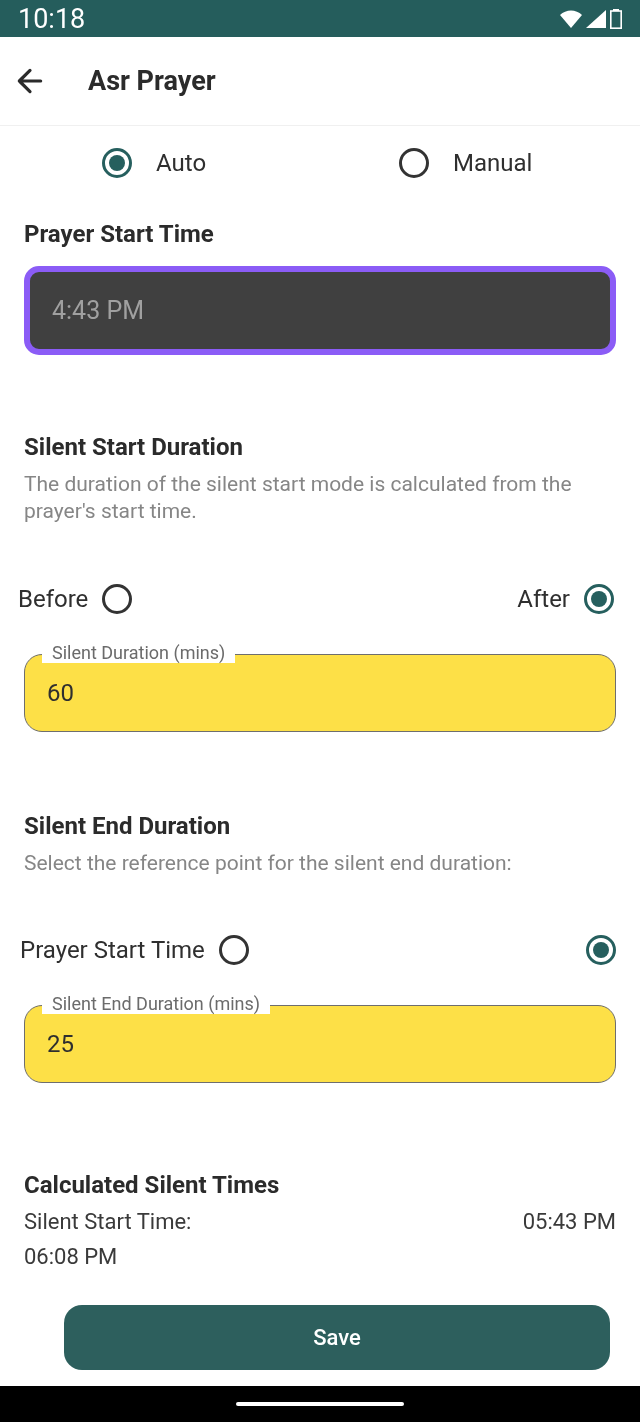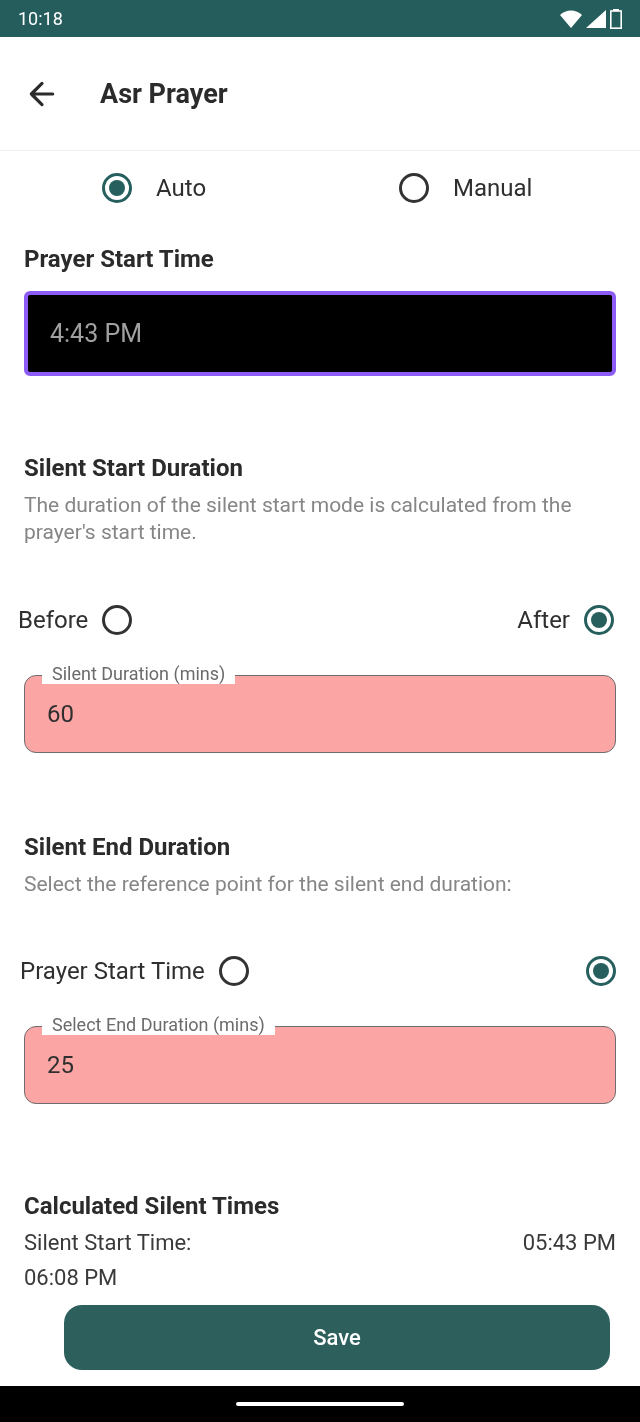--- a/index.html
+++ b/index.html
@@ -12,30 +12,30 @@
       overflow: hidden;
     }
     .statusbar {
       height: 37px;
       background: #255d5c;
       color: #fff;
       display: flex;
       align-items: center;
       justify-content: space-between;
       padding: 0 18px;
-      font-size: 18px;
+      font-size: 27px;
       font-weight: 400;
     }
     .status-right { display: flex; align-items: center; gap: 4px; }
     .status-right svg { display: block; }
     .appbar {
-      height: 114px;
-      display: flex;
-      align-items: center;
-      padding-left: 24px;
+      height: 89px;
+      display: flex;
+      align-items: center;
+      padding-left: 12px;
       border-bottom: 1px solid #f0f0f0;
     }
     .back-btn {
       width: 36px;
       height: 36px;
       display: flex;
       align-items: center;
       justify-content: center;
       color: #222;
       margin-right: 40px;
@@ -63,23 +63,23 @@
       height: 16px;
       border-radius: 50%;
       background: #265f5e;
     }
     .mode-opt .lbl { font-size: 24px; color: #2f2f2f; margin-left: 24px; }
     .sec-title { font-size: 24px; font-weight: 700; color: #2b2b2b; }
     .sec-desc { font-size: 21px; color: #868686; line-height: 1.3; margin-top: 10px; }
     .sec-start { margin-top: 42px; }
     .field-box {
       margin-top: 18px;
-      border: 4px solid #8b5cf6;
-      background: #000000;
-      border-radius: 6px;
+      border: 6px solid #8b5cf6;
+      background: #404040;
+      border-radius: 15px;
       padding: 24px 22px;
       font-size: 25px;
       color: #a0a0a0;
     }
     .sec-silent { margin-top: 78px; }
     .ba-row {
       display: flex;
       justify-content: space-between;
       align-items: center;
       margin-top: 58px;
@@ -93,22 +93,22 @@
       position: absolute;
       top: -12px;
       left: 18px;
       background: #fff;
       padding: 0 10px;
       font-size: 18px;
       color: #6b6b6b;
     }
     .notch-field {
       border: 1.5px solid #6e6e6e;
-      border-radius: 12px;
-      background: #fca5a5;
+      border-radius: 18px;
+      background: #fde047;
       padding: 24px 22px;
       font-size: 24px;
       color: #2f2f2f;
     }
     .sec-end { margin-top: 80px; }
     .ref-row {
       display: flex;
       justify-content: space-between;
       align-items: center;
       margin-top: 58px;
@@ -230,21 +230,21 @@
     <div class="ref-row">
       <div class="ref-opt">
         <span>Prayer Start Time</span>
         <span class="radio"></span>
       </div>
       <div class="ref-opt">
         <span class="radio sel"></span>
       </div>
     </div>
     <div class="notch-wrap">
-      <div class="notch-label">Select End Duration (mins)</div>
+      <div class="notch-label">Silent End Duration (mins)</div>
       <div class="notch-field">25</div>
     </div>
   </div>
 
   <div class="sec-calc">
     <div class="sec-title">Calculated Silent Times</div>
     <div class="calc-row">
       <span>Silent Start Time:</span>
       <span>05:43 PM</span>
     </div>

